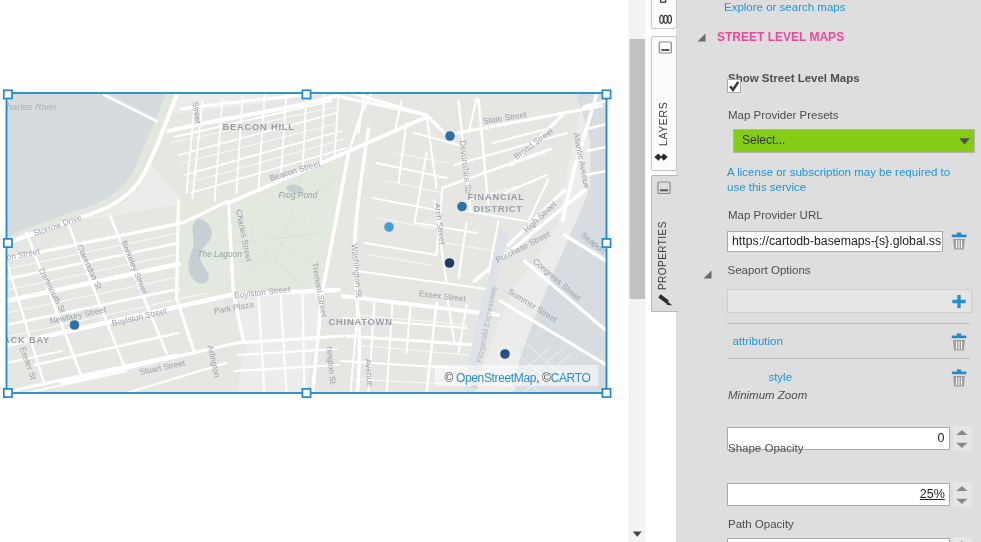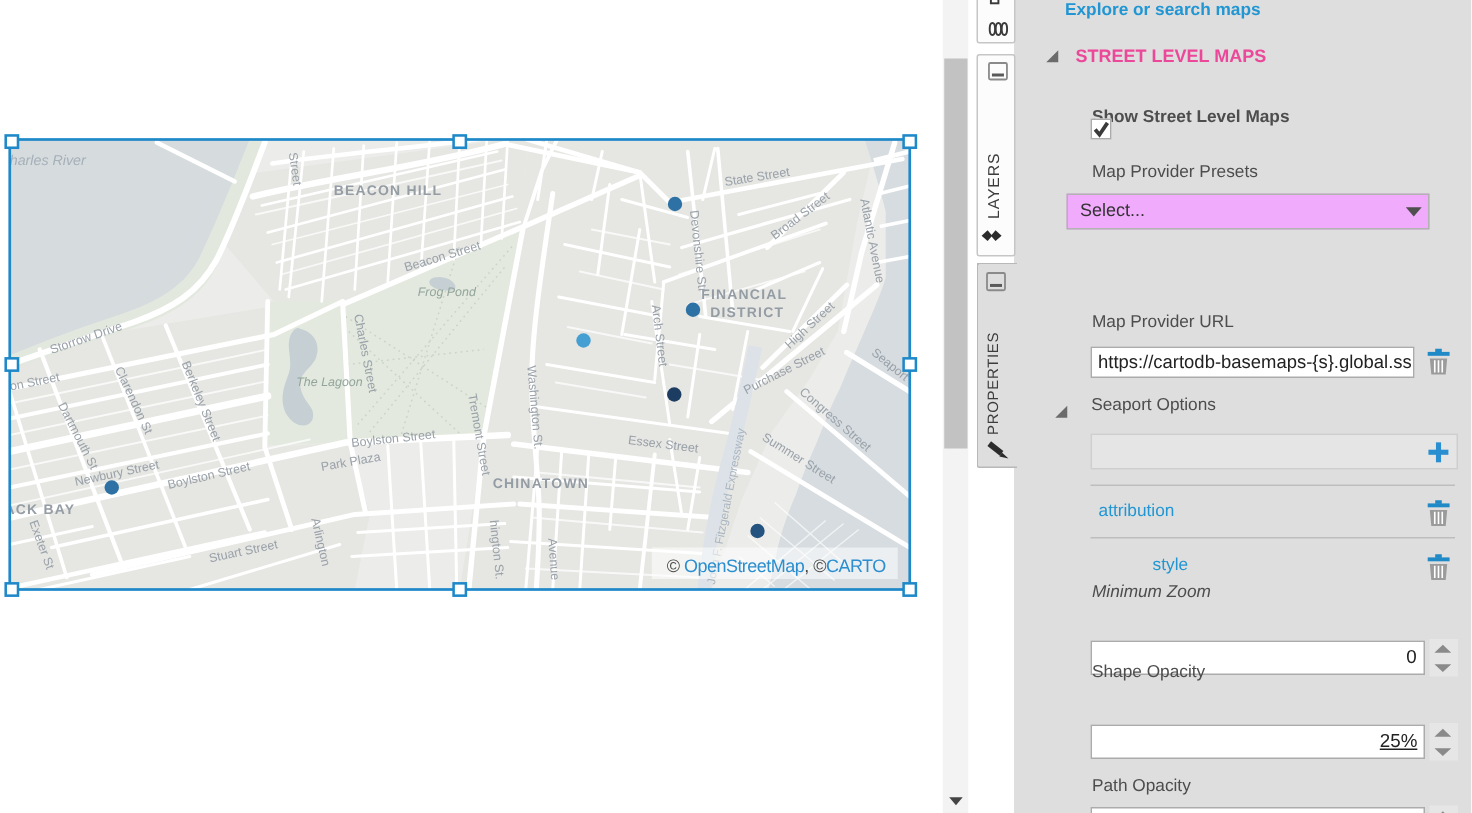--- a/index.html
+++ b/index.html
@@ -293,43 +293,44 @@
      border:1px solid #b8b8b8;border-right:none;border-radius:2px 0 0 2px;"></div>
 <svg class="abs" style="left:650.5px;top:175.2px" width="27" height="137" viewBox="0 0 27 137">
   <rect x="7" y="7" width="12" height="11.5" fill="none" stroke="#8a8a8a" stroke-width="1.2" rx="1"></rect>
   <rect x="9" y="14.3" width="8" height="2" fill="#5a5a5a"></rect>
   <path d="M9.7,119.2 L7.3,122.4 L15.6,128.8 L17.9,125.6 Z" fill="#2b2b2b"></path>
   <path d="M16.9,126.6 L18.4,128.0 L21.3,130.6 L17.5,129.9 L15.3,129.4 Z" fill="#2b2b2b"></path>
 </svg>
 <div class="vtext" style="left:657px;top:289.5px;letter-spacing:0.45px;font-size:10px;">PROPERTIES</div>
 
 <div class="abs" style="left:676px;top:0;width:305px;height:542px;">
-  <span class="link" style="left:34px;top:0.5px;font-weight:bold;">Explore or search maps</span>
+  <span class="link" style="left:48px;top:0.5px;">Explore or search maps</span>
 
   <svg class="abs" style="left:21px;top:33px" width="10" height="10">
       <path d="M0.5,8.5 L8.5,8.5 L8.5,0.5 Z" fill="#6b6b6b"></path>
     </svg>
   <span class="lbl" style="left:41px;top:29.6px;font-size:12px;font-weight:bold;color:#ec4899;">STREET LEVEL MAPS</span>
 
   <span class="lbl" style="left:52px;top:72px;font-weight:bold;">Show Street Level Maps</span>
 
   <div class="abs" style="left:51px;top:78.6px;width:12.4px;height:12.4px;background:#fff;border:1px solid #ababab;"></div>
   <svg class="abs" style="left:51px;top:78.6px" width="15" height="15" viewBox="0 0 15 15">
     <path d="M3.1,7.3 L6.0,10.8 L11.3,2.9" fill="none" stroke="#3a3a3a" stroke-width="2.5"></path>
   </svg>
 
   <span class="lbl" style="left:52px;top:109px;">Map Provider Presets</span>
 
-  <div class="abs" style="left:35px;top:128.6px;width:240px;height:22.4px;background:#f0abfc;border:1px solid #b2b2b2;">
+  <div class="abs" style="left:57px;top:128.6px;width:240px;height:22.4px;background:#84cc16;border:1px solid #b2b2b2;">
     <span style="position:absolute;left:8px;top:3.6px;font-size:12px;color:#333;">Select...</span>
     <svg style="position:absolute;right:4px;top:8.6px" width="11" height="8">
         <path d="M0.2,0.2 L10.8,0.2 L5.5,6.4 Z" fill="#4f4f4f"></path>
       </svg>
   </div>
 
+  <span class="link" style="left:51px;top:165.4px;line-height:14.3px;">A license or subscription may be required to<br>use this service</span>
 
   <span class="lbl" style="left:52px;top:209.2px;">Map Provider URL</span>
   <div class="abs" style="left:51px;top:230.8px;width:213.6px;height:19px;background:#fff;border:1px solid #ababab;overflow:hidden;">
     <span style="position:absolute;left:4px;top:2.2px;font-size:12.3px;color:#222;white-space:nowrap;">https://cartodb-basemaps-{s}.global.ss</span>
   </div>
   <svg class="abs trash" style="left:275px;top:231.5px" width="17" height="19" viewBox="0 0 17 19">
     <rect x="5.8" y="0.5" width="4.4" height="2.4" fill="#1f8ac6"></rect>
     <rect x="0.8" y="2.6" width="14.6" height="2.6" fill="#1f8ac6"></rect>
     <path d="M2.2,7 L13.8,7 L12.8,17.6 L3.2,17.6 Z" fill="#9b9b9b"></path>
     <g stroke="#ffffff" stroke-width="1.1">

